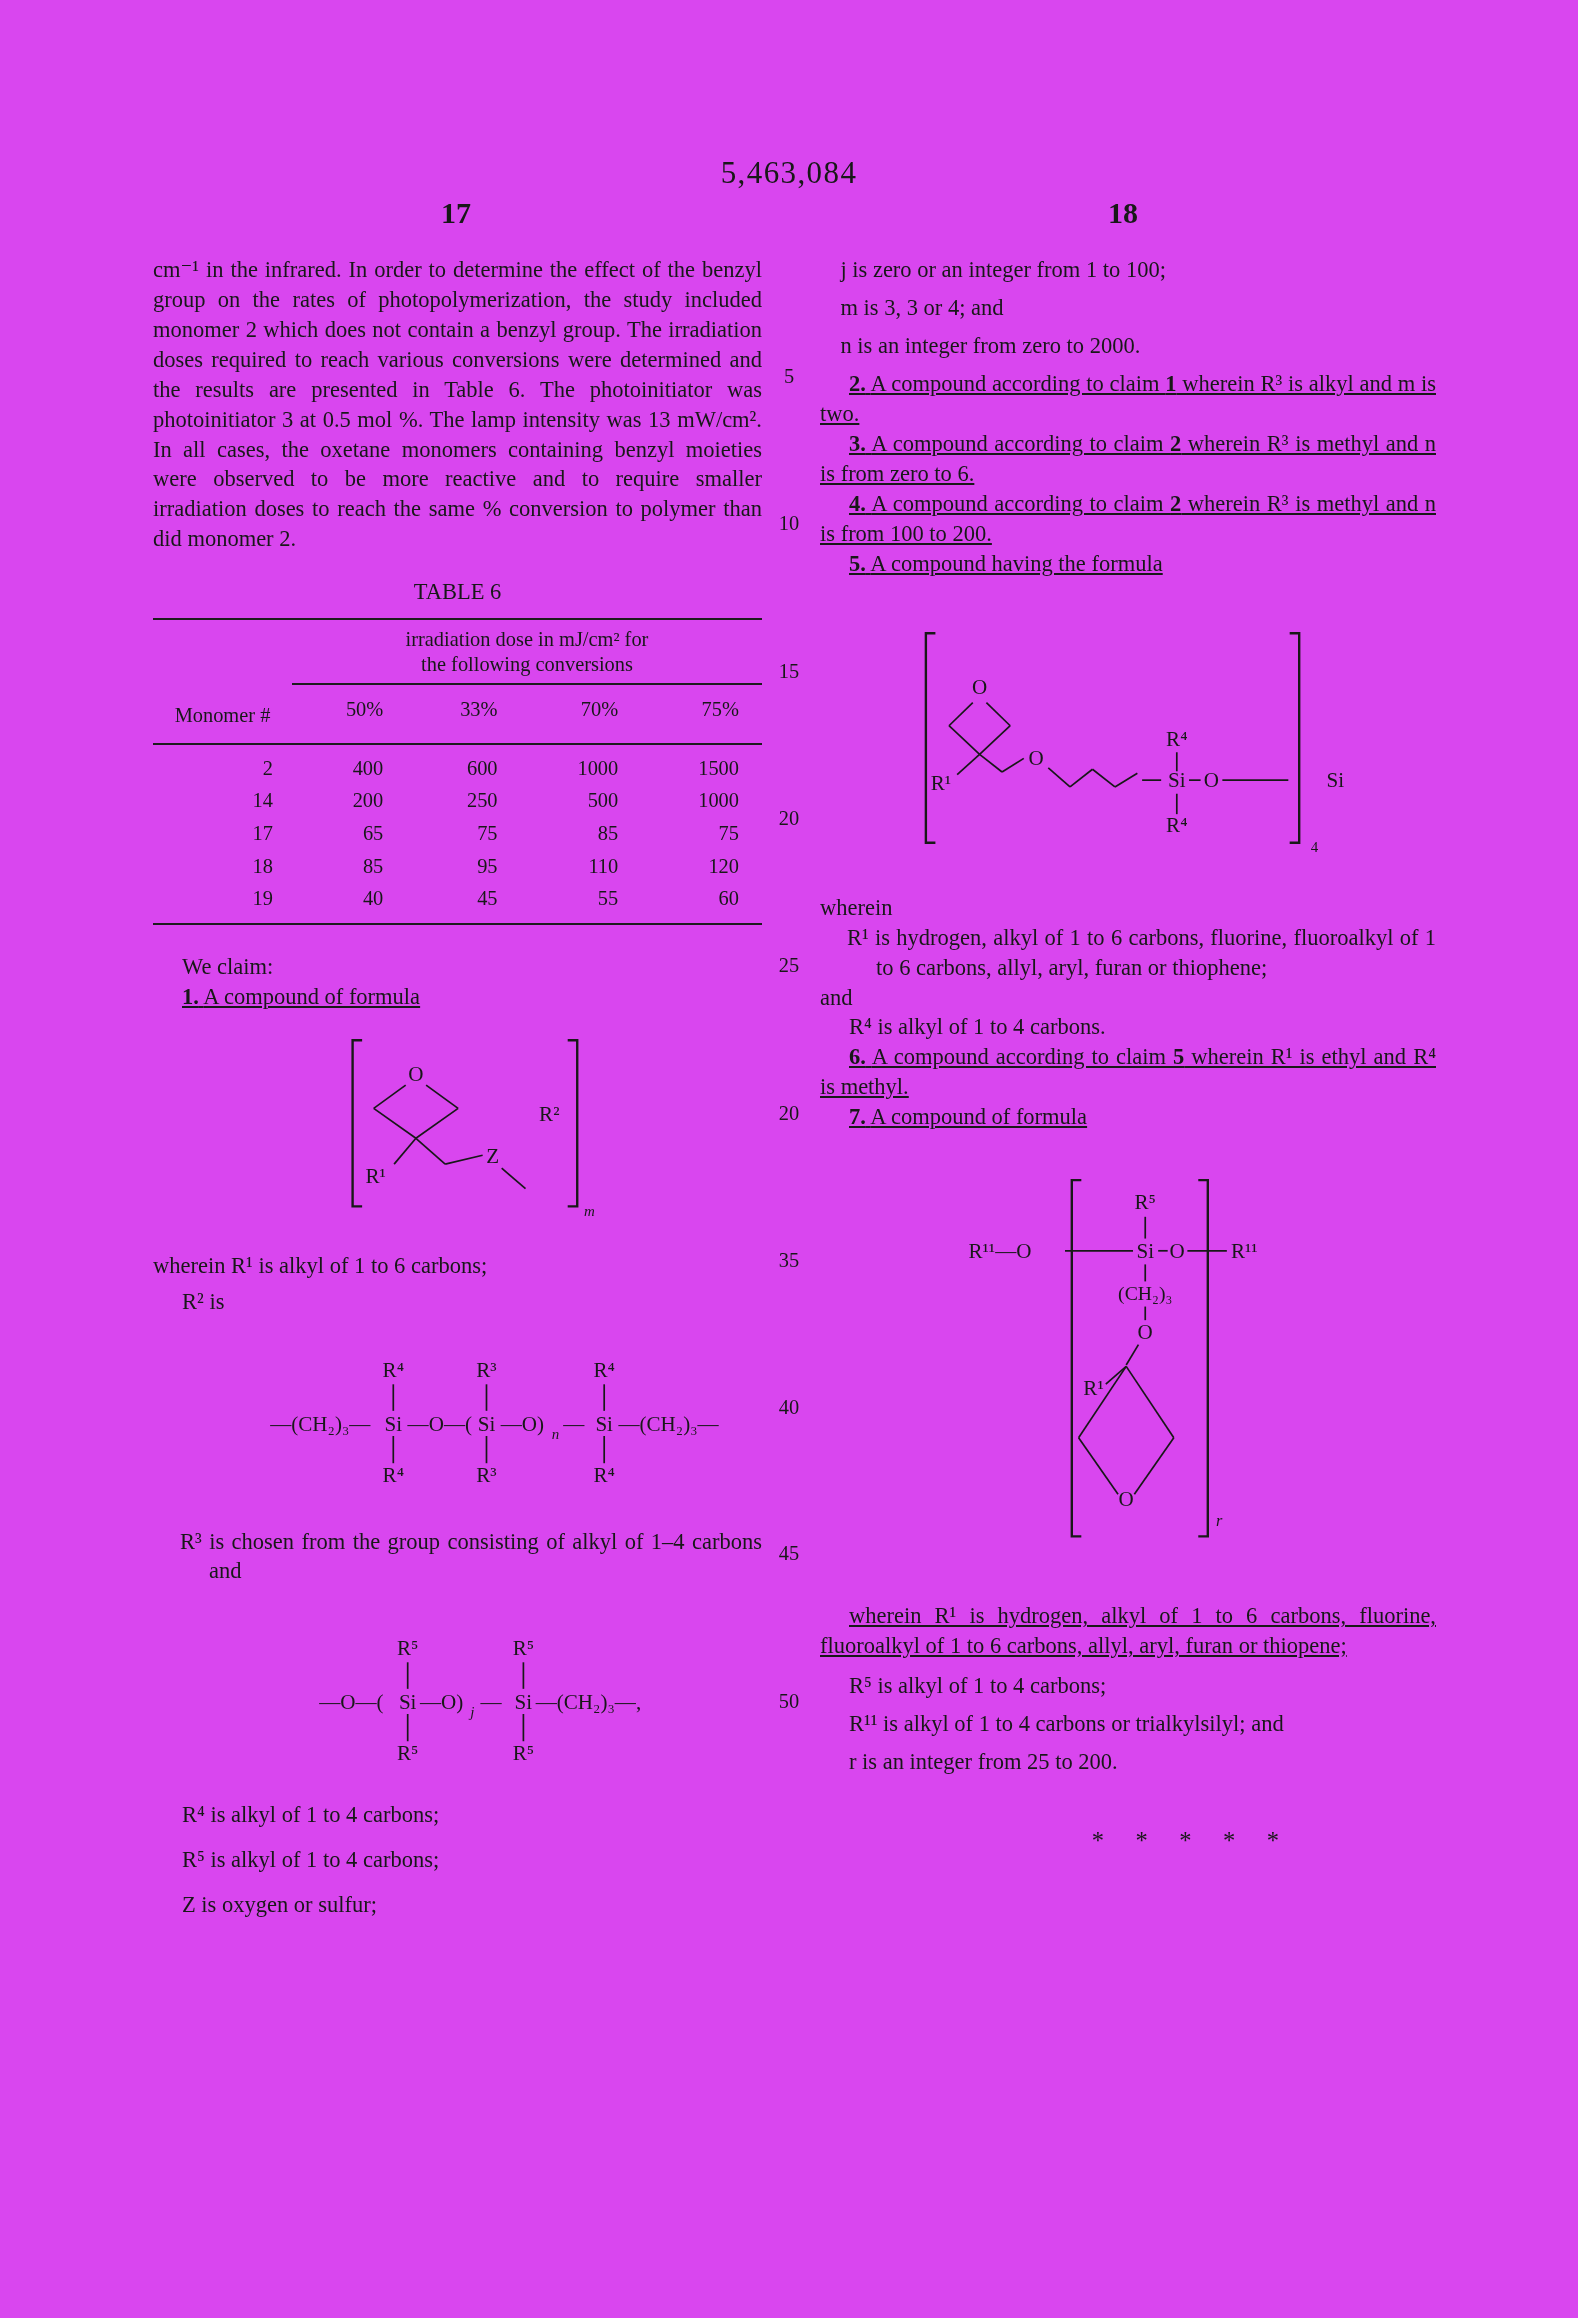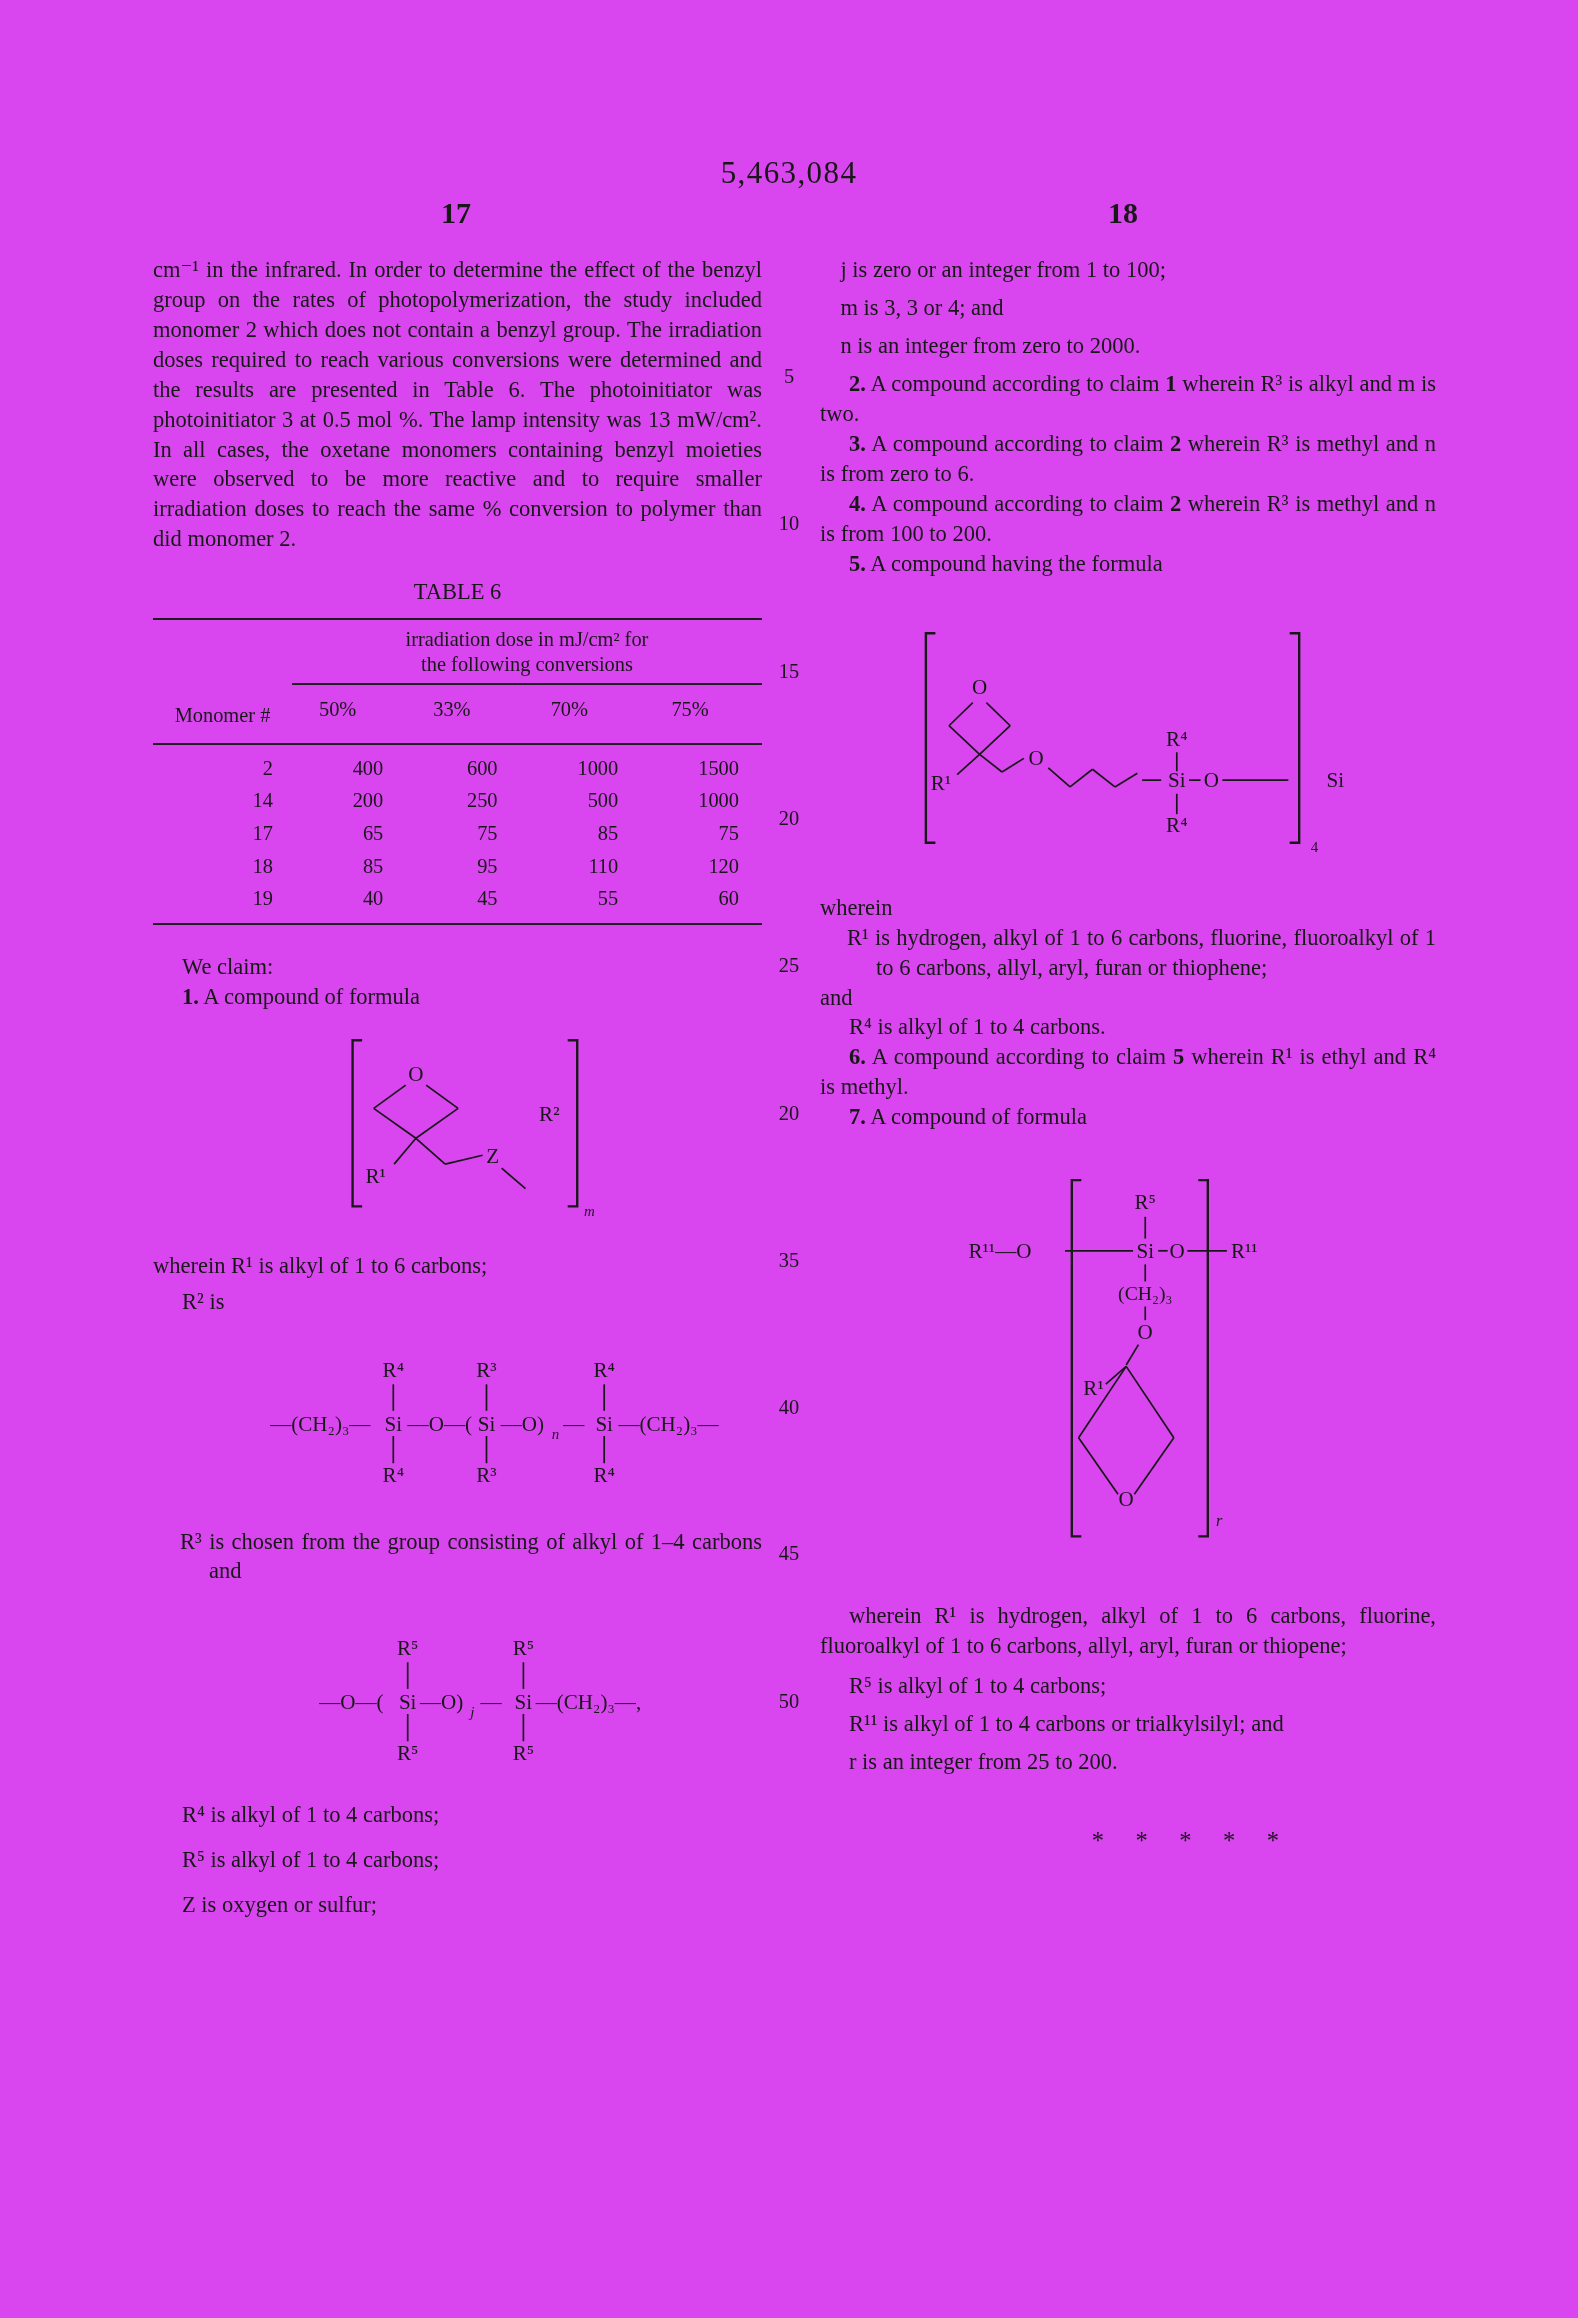--- a/index.html
+++ b/index.html
@@ -20,34 +20,34 @@
   .col-head.left  { left:153px; }
   .col-head.right { left:820px; }
 
   .col { position:absolute; top:255px; width:609px; font-size:22.5px; line-height:1.33; }
   .col.left  { left:153px; }
   .col.right { left:820px; width:616px; }
 
   .gutter-num { position:absolute; left:767px; width:44px; text-align:center; font-size:20.4px; }
 
   p.body { text-align:justify; }
-  .indent1 { text-indent:29px; }
+  .indent1 { text-indent:29px;text-decoration:underline; }
   .hang { padding-left:56px; text-indent:-29px; }
   .pad1 { padding-left:29px; }
   .pad-sm { padding-left:20.4px; }
   .mb-sm { margin-bottom:8.2px; }
   .mb-md { margin-bottom:15px; }
   b.claim-num { font-weight:bold; }
 
   .tbl-title { text-align:center; margin:23px 0 11px; }
   table.t6 { width:100%; border-collapse:collapse; font-size:20.4px;
     border-top:2.7px solid #1c1c1c; border-bottom:2.7px solid #1c1c1c; }
   table.t6 th { font-weight:normal; }
   table.t6 .span-h { border-bottom:2px solid #1c1c1c; text-align:center; padding:6.8px 20.4px 5.4px; line-height:1.25; }
-  table.t6 .cols th { border-bottom:2px solid #1c1c1c; padding:11px 23px 20px 0; text-align:center; }
+  table.t6 .cols th { border-bottom:2px solid #1c1c1c; padding:11px 23px 20px 0; text-align:right; }
   table.t6 .cols th.c0 { text-align:center; padding:11px 0 6.8px 0; }
   table.t6 col.c0 { width:139px; }
   table.t6 td { text-align:right; padding:3.4px 23px 2px 0; }
   table.t6 td.mono { padding-right:19px; }
   table.t6 tbody tr:first-child td { padding-top:9.5px; }
   table.t6 tbody tr:last-child td { padding-bottom:11px; }
 
   .struct { display:block; }
   svg text { fill:#181818; font-family:"Liberation Serif","DejaVu Serif",serif; }
   svg .bond { stroke:#181818; stroke-width:2.5; fill:none; }

